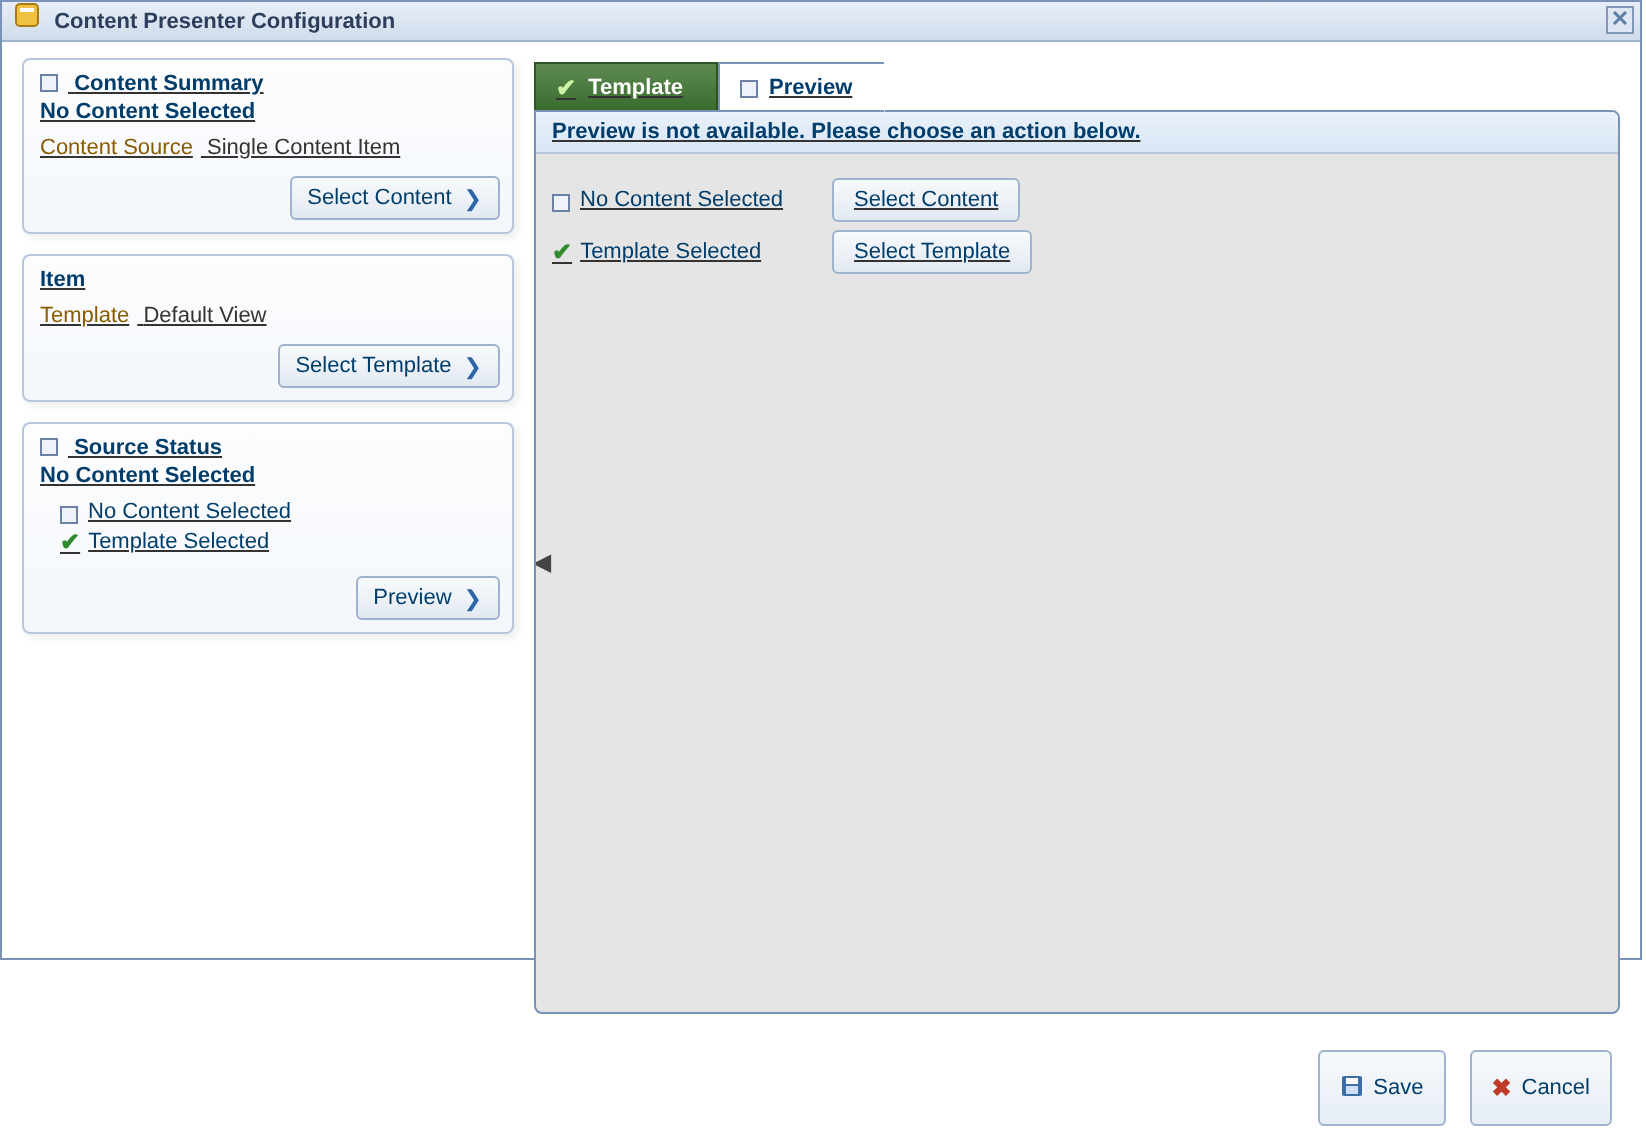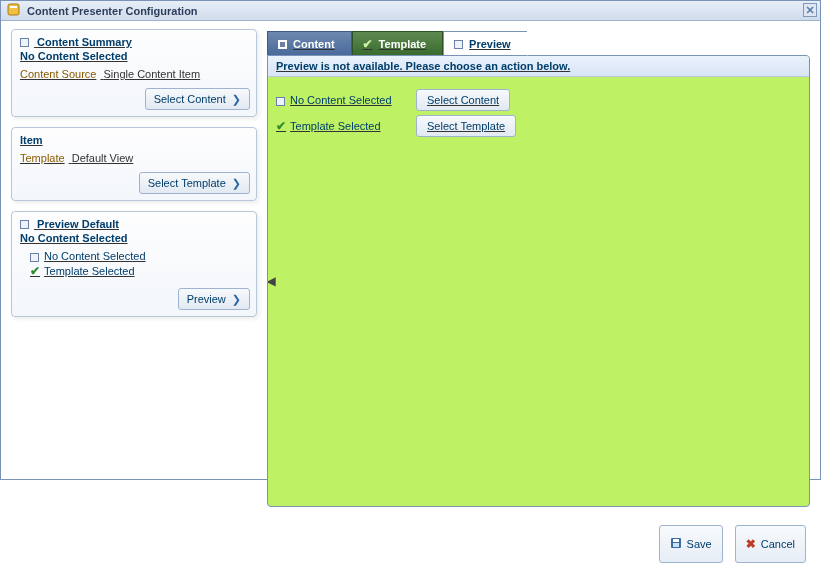--- a/index.html
+++ b/index.html
@@ -123,21 +123,21 @@
     z-index:2;
   }
   .tab.preview::after {
     content:""; position:absolute; right:-18px; top:-1px; width:0; height:0;
     border-left:18px solid #fff; border-top:0; border-bottom:25px solid transparent;
   }
   .contentpane {
     border:1px solid #7a92b8;
     border-radius:0 4px 4px 4px;
     height:452px;
-    background:#bef264;
+    background:#e5e5e5;
     position:relative; overflow:hidden;
   }
   .msgband {
     background: linear-gradient(#eaf2fb, #d7e5f5);
     border-bottom:1px solid #b8c8da;
     padding:4px 8px;
     color:#003d6b; font-weight:bold; font-size:11px;
   }
   .actiongrid {
     padding:8px 8px;
@@ -225,21 +225,21 @@
             <span>Select Template</span>
             <span class="chev">❯</span>
           </button>
         </div>
       </div>
 
       <div class="panel">
         <div class="panel-inner">
           <div class="panel-title">
             <span class="sq"></span>
-            <span>Preview Default</span>
+            <span>Source Status</span>
           </div>
           <div class="panel-sub">No Content Selected</div>
           <ul class="status-list">
             <li>
               <span class="sq"></span>
               <span>No Content Selected</span>
             </li>
             <li>
               <span class="chk">✔</span>
               <span>Template Selected</span>
@@ -251,24 +251,20 @@
             <span>Preview</span>
             <span class="chev">❯</span>
           </button>
         </div>
       </div>
 
     </div>
 
     <div class="main">
       <div class="tabrow">
-        <div class="tab content">
-          <span class="sq filled tabic" style="border-color:#fff; background:#fff;"></span>
-          <span>Content</span>
-        </div>
         <div class="tab template">
           <span class="chk tabic" style="color:#cdf3a6;">✔</span>
           <span>Template</span>
         </div>
         <div class="tab preview">
           <span class="sq tabic"></span>
           <span>Preview</span>
         </div>
       </div>
 

